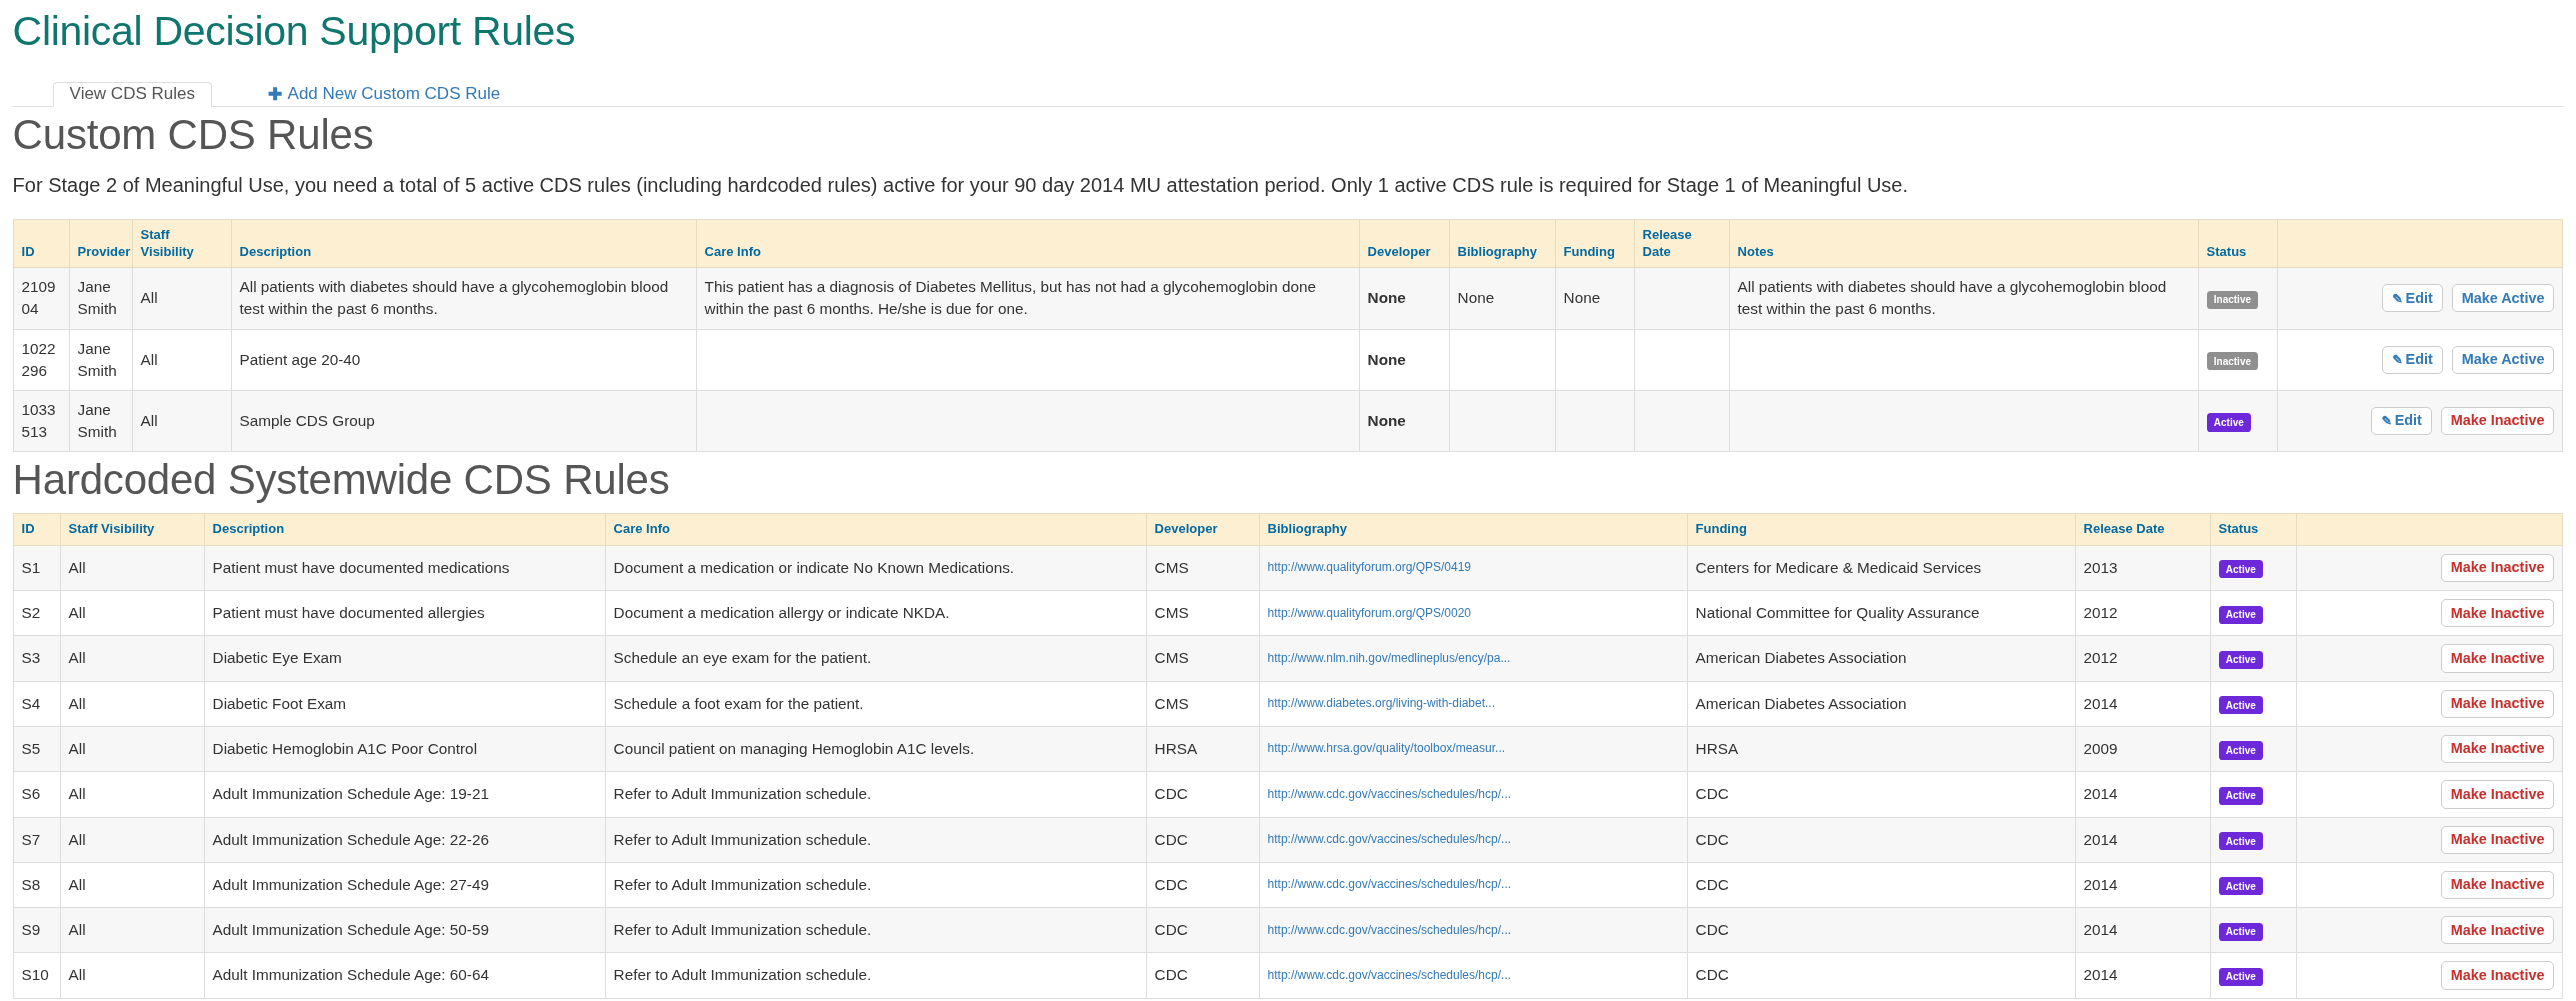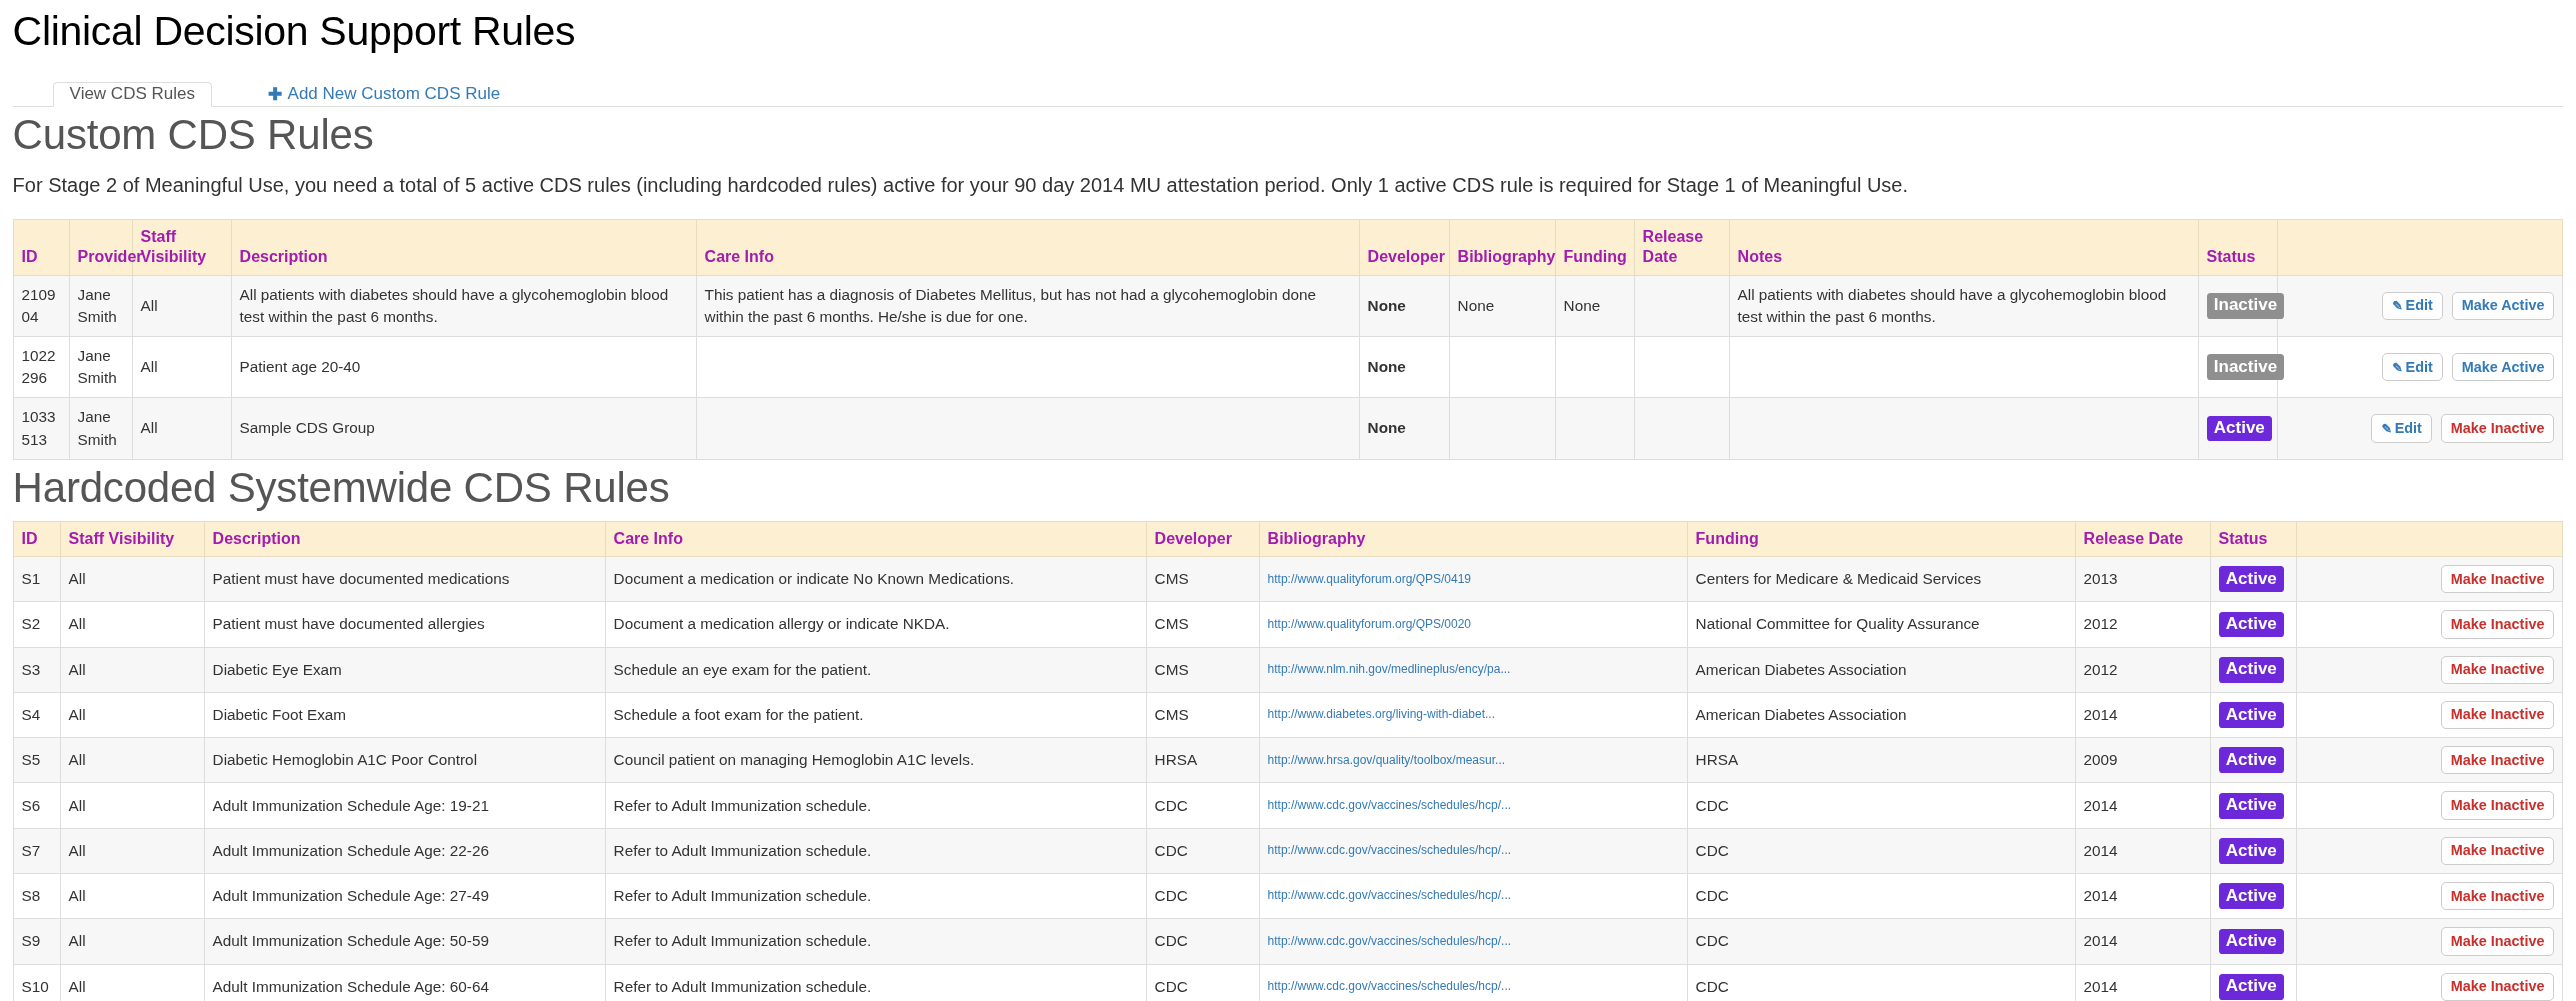--- a/index.html
+++ b/index.html
@@ -9,21 +9,21 @@
     background: #ffffff;
     font-family: "Liberation Sans", sans-serif;
     color: #333333;
     overflow: hidden;
   }
   .page { padding: 0 12.6px; }
 
   h1.page-title {
     font-size: 41px;
     font-weight: 400;
-    color: #000000;
+    color: #0f766e;
     margin: 9px 0 5.4px 0;
     letter-spacing: -0.3px;
     line-height: 1.1;
   }
 
   
   .tabs {
     display: flex;
     align-items: flex-end;
     border-bottom: 0.9px solid #ddd;
@@ -72,46 +72,46 @@
   table.cds {
     width: 100%;
     border-collapse: collapse;
     font-size: 15.3px;
     table-layout: fixed;
   }
   table.cds th {
     background: #fcefd2;
     text-align: left;
     font-weight: bold;
-    color: #a21caf;
+    color: #0369a1;
     border: 0.9px solid #e6dcc0;
     padding: 7.2px 8px;
     vertical-align: bottom;
-    font-size: 16px;
+    font-size: 13px;
     line-height: 1.25;
   }
   table.cds td {
     border: 0.9px solid #dddddd;
     padding: 8px 8px;
     vertical-align: middle;
     line-height: 1.45;
     word-wrap: break-word;
     overflow-wrap: break-word;
   }
   table.cds tbody tr:nth-child(odd) td { background: #f7f7f7; }
   table.cds tbody tr:nth-child(even) td { background: #ffffff; }
 
   th.h-blank, td.c-blank { border-left-color: #e6dcc0; }
 
   .bold-cell { font-weight: bold; }
 
   .badge {
     display: inline-block;
     color: #fff;
-    font-size: 17px;
+    font-size: 10px;
     font-weight: bold;
     padding: 3.6px 7.2px;
     border-radius: 3.6px;
     line-height: 1.1;
     white-space: nowrap;
   }
   .badge.inactive { background: #8f8f8f; }
   .badge.active { background: #6d28d9; }
 
   .btn {

